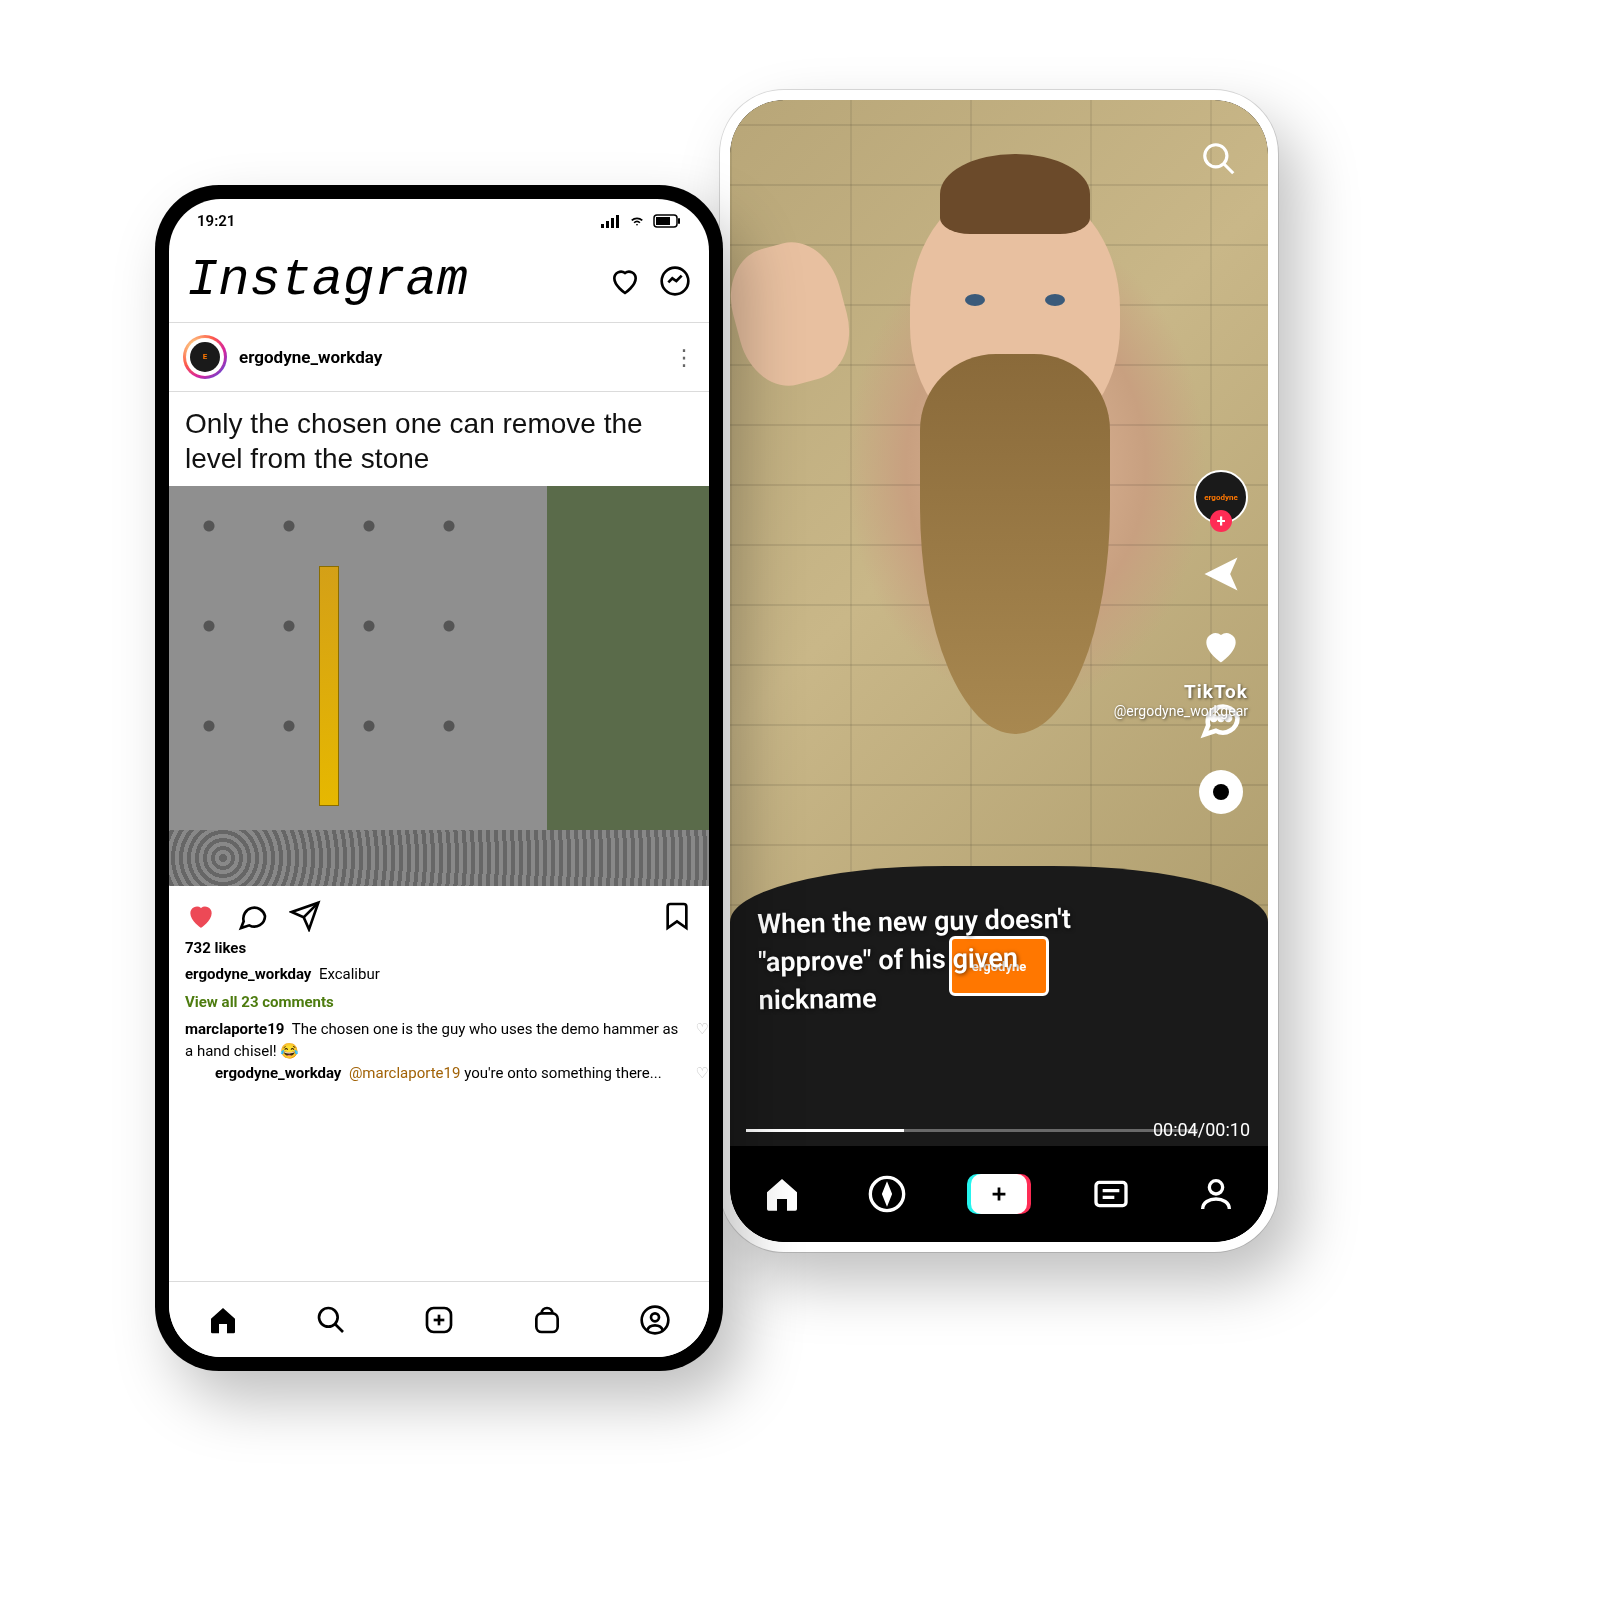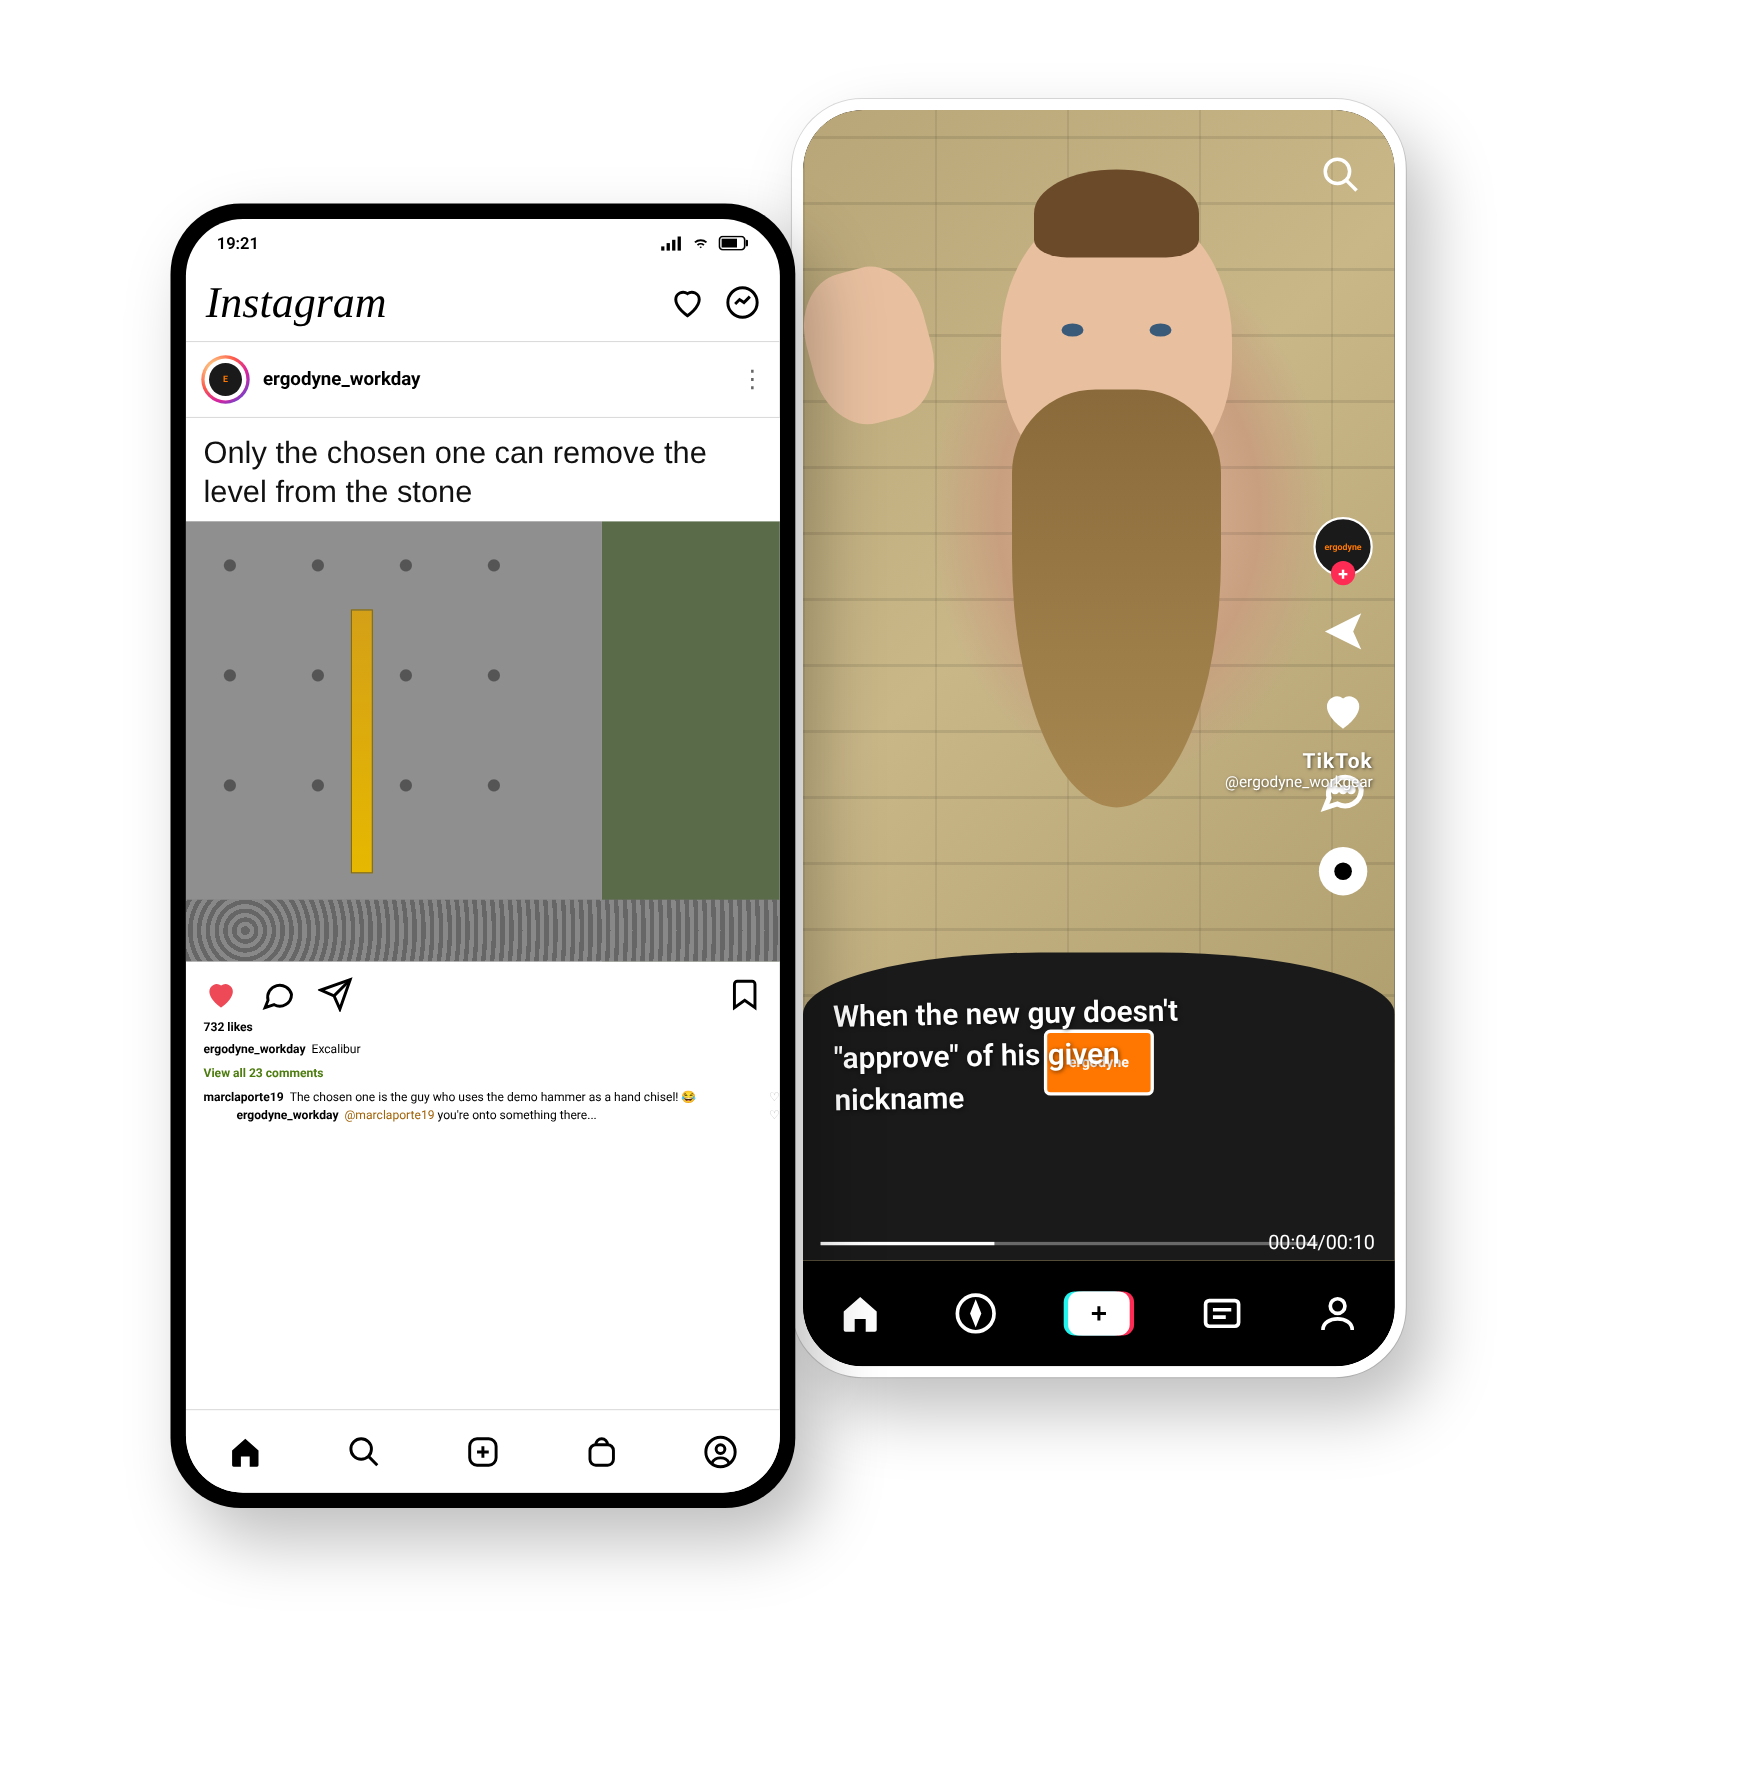--- a/index.html
+++ b/index.html
@@ -49,22 +49,22 @@
   .status-icons { display: flex; gap: 6px; align-items: center; }
   .status-icons svg { display: block; }
 
   .ig-header {
     display: flex;
     align-items: center;
     justify-content: space-between;
     padding: 8px 18px 12px 18px;
   }
   .ig-logo {
-    font-family: Liberation Serif, serif;
-    font-size: 40px;
+    font-family: Liberation Mono, monospace;
+    font-size: 52px;
     font-weight: 500;
     font-style: italic;
   }
   .ig-header-icons { display: flex; gap: 18px; align-items: center; }
 
   .ig-divider { height: 1px; background: #dbdbdb; }
 
   .ig-post-header {
     display: flex;
     align-items: center;
@@ -137,21 +137,21 @@
       #777;
   }
 
   .ig-actions {
     display: flex;
     justify-content: space-between;
     padding: 14px 16px 6px 16px;
   }
   .ig-actions-left { display: flex; gap: 20px; align-items: center; }
 
-  .ig-meta { padding: 0 0 14px 16px; font-size: 11px; line-height: 1.45; }
+  .ig-meta { padding: 0 0 14px 16px; font-size: 15px; line-height: 1.45; }
   .ig-likes { font-weight: 700; margin-bottom: 4px; }
   .ig-caption-user { font-weight: 700; }
   .ig-view-comments { color: #4d7c0f; margin: 6px 0; font-weight: bold; }
   .ig-comment { display: flex; justify-content: flex-start; gap: 10px;}
   .ig-comment-body { flex: 1; }
   .ig-comment-like { color: #bbb; }
   .ig-reply { margin-left: 30px; }
   .ig-mention { color: #a16207; }
 
   .ig-tabbar {

